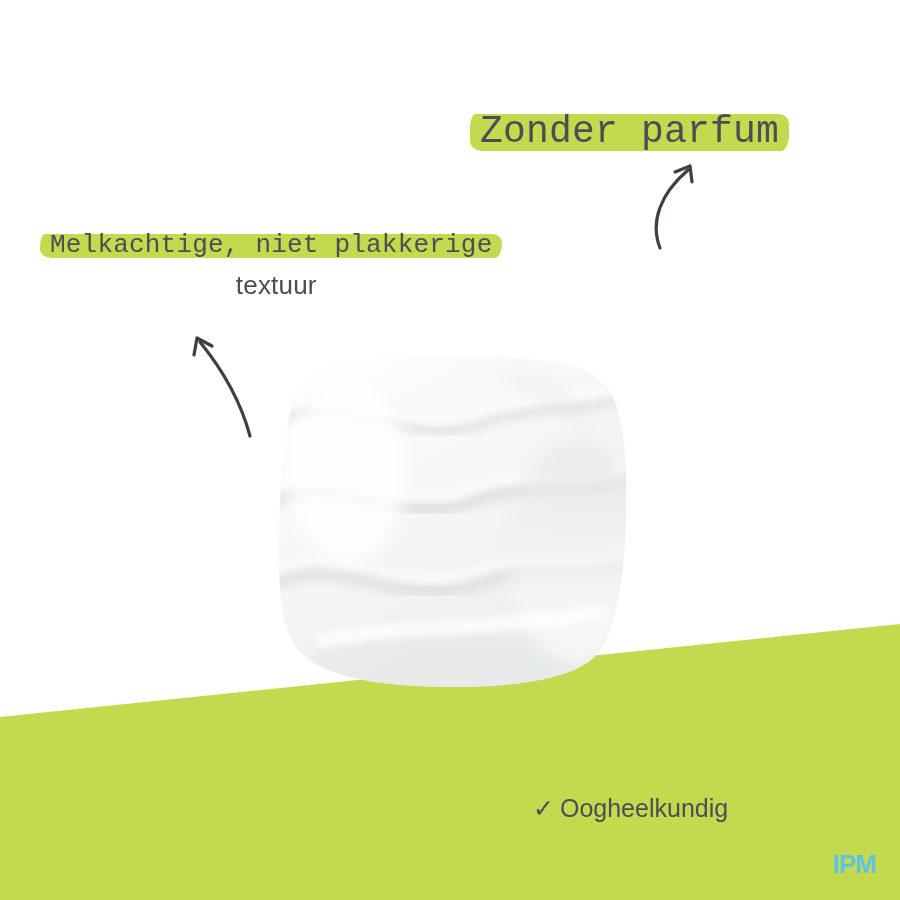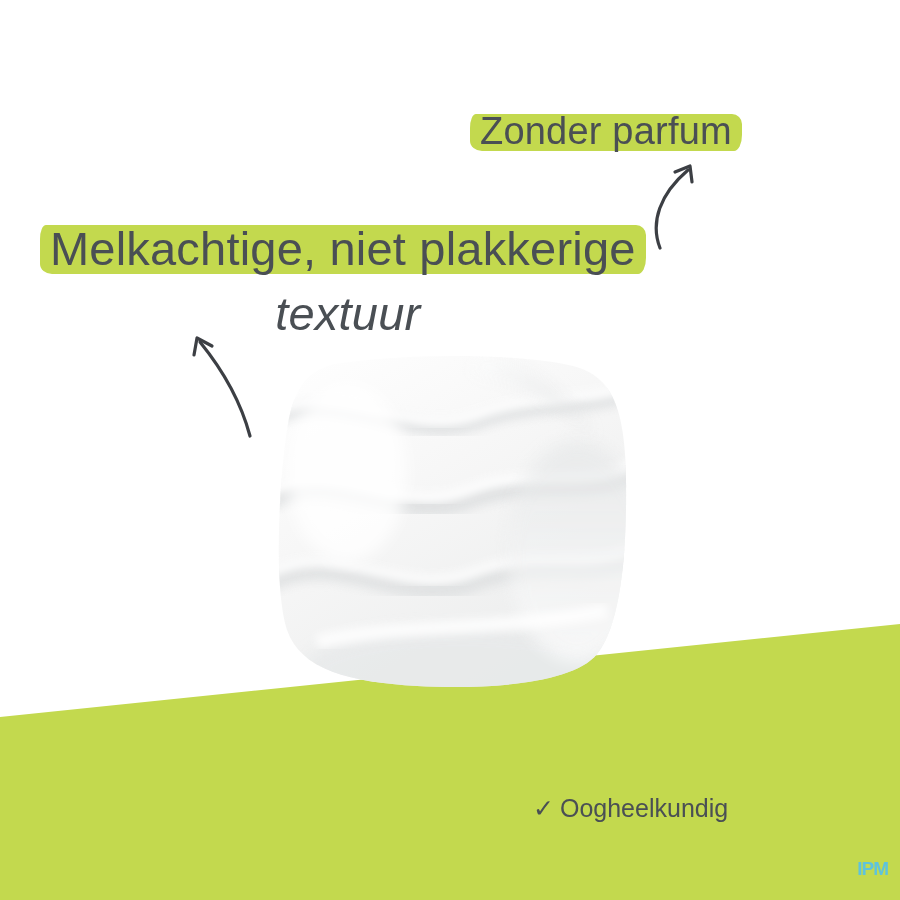--- a/index.html
+++ b/index.html
@@ -35,49 +35,49 @@
     color: #4a4f54;
     font-weight: 400;
     letter-spacing: 0.2px;
     white-space: nowrap;
   }
   .chip .hl {
     position: relative;
     display: inline-block;
     padding: 2px 10px 4px 10px;
     z-index: 1;
+    font-family: Liberation Mono, monospace;
   }
   .chip .hl::before {
     content: "";
     position: absolute;
     left: 0;
     right: 0;
     top: 6px;
     bottom: 6px;
     background: #c3d94e;
     border-radius: 6px 10px 8px 12px / 14px 10px 16px 10px;
     z-index: -1;
   }
 
   #chip-zonder {
     top: 108px;
     left: 470px;
     font-size: 38px;
   }
   #chip-melk {
-    top: 219px;
+    top: 228px;
     left: 40px;
-    font-size: 47px;
+    font-size: 26px;
   }
   #chip-melk .line2 {
     display: block;
     text-align: center;
     margin-top: 6px;
     padding-left: 10px;
-    font-style: italic;
   }
 
   
   .arrow {
     position: absolute;
   }
   #arrow-right { top: 160px; left: 630px; }
   #arrow-left  { top: 330px; left: 170px; }
 
   
@@ -100,24 +100,24 @@
   #claim-line2 { left: 533px; top: 758px; margin-top: 36px; }
   .check {
     color: #4a4f54;
     font-size: 25px;
     margin-right: 6px;
   }
 
   
   #logo {
     position: absolute;
-    right: 12px;
+    right: 24px;
     bottom: 20px;
     color: #5ec3dd;
-    font-size: 19px;
+    font-size: 26px;
     font-weight: 700;
     letter-spacing: -1px;
     font-family: "Liberation Sans", sans-serif;
   }
 </style>
 </head>
 <body>
 
 <div id="poster">
 

